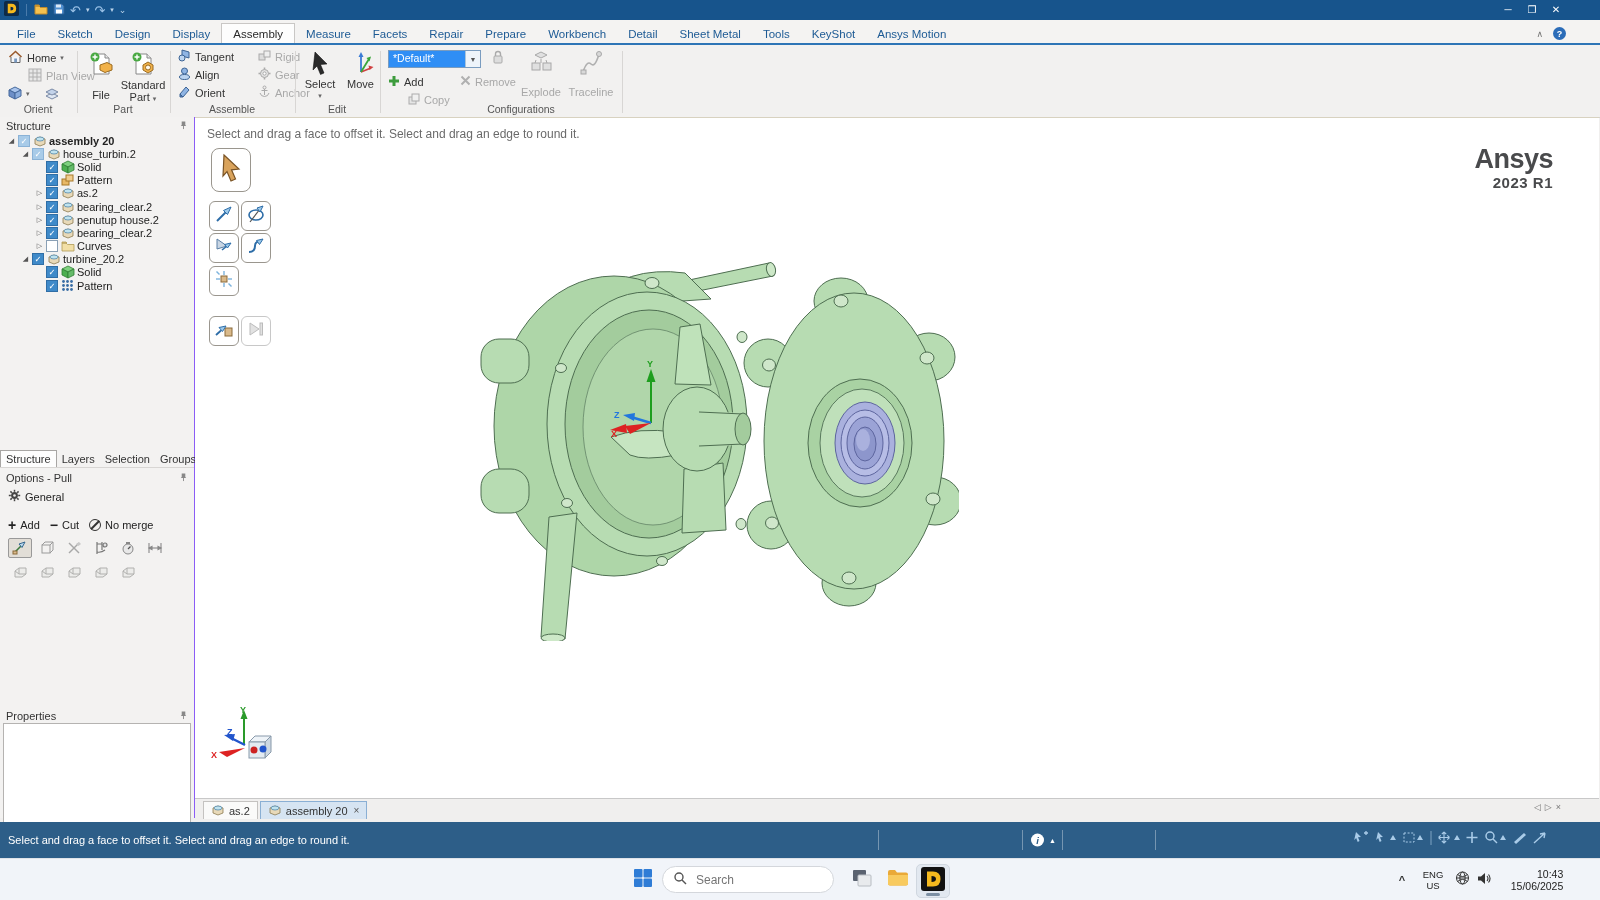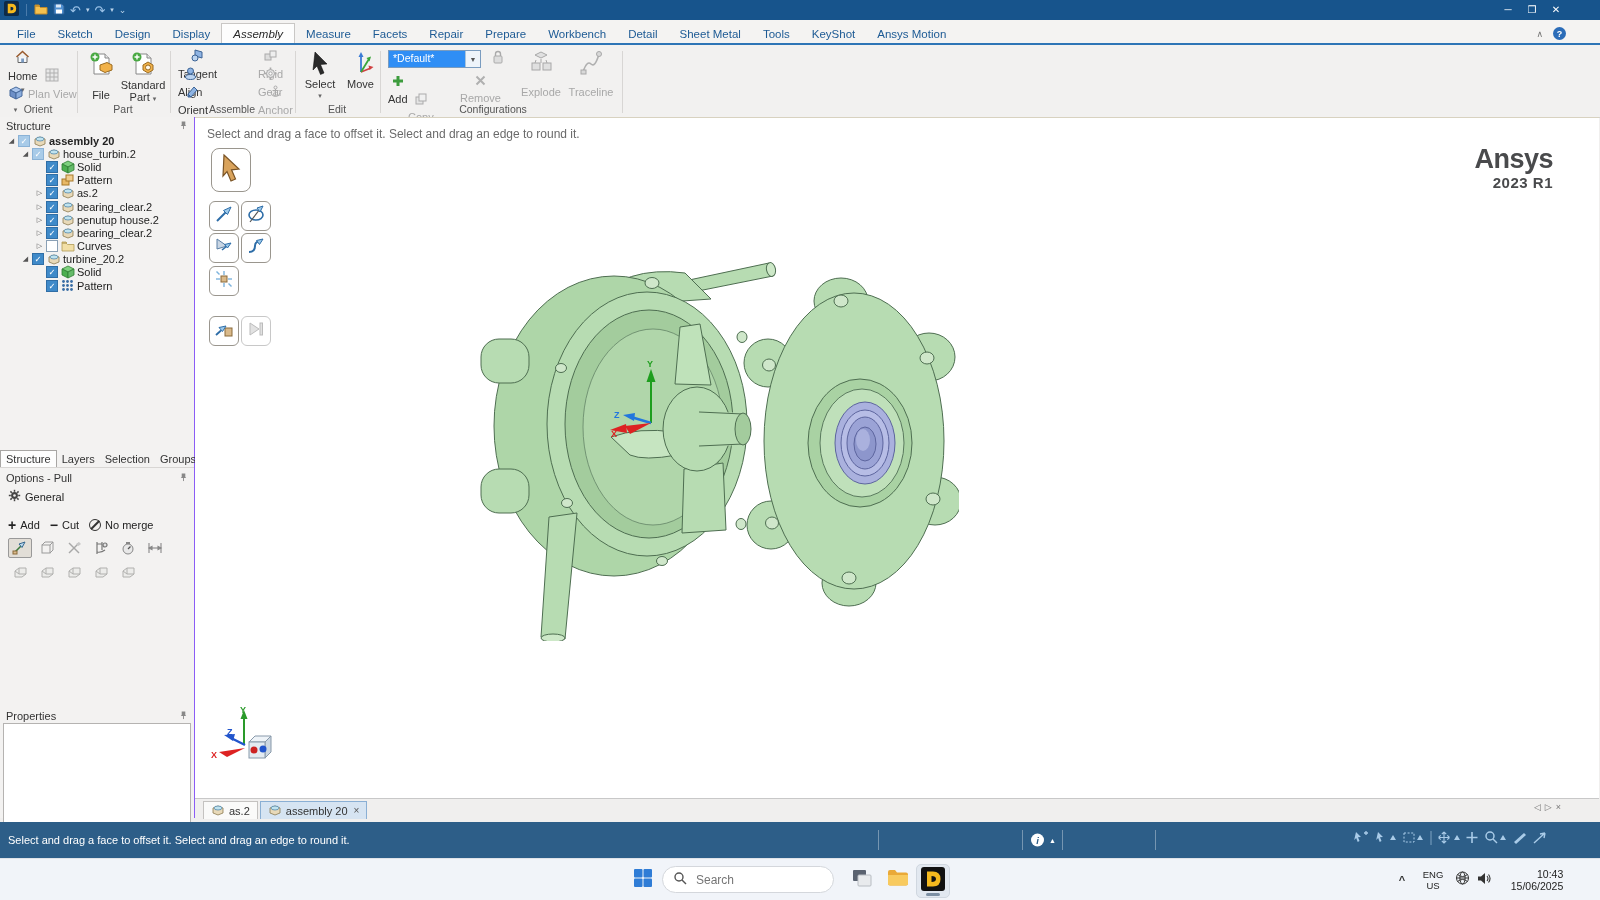--- a/index.html
+++ b/index.html
@@ -9,29 +9,29 @@
   .titlebar{position:absolute;left:0;top:0;width:1600px;height:20px;background:#17548c;display:flex;align-items:center;color:#fff;}
   .qat{display:flex;align-items:center;gap:5px;padding-left:4px;z-index:2;}
   .qat .sep{width:1px;height:12px;background:#4a7bab;margin:0 2px;}
   .qat .dd{font-size:7px;color:#bcd4ea;}
   .win-title{position:absolute;left:0;right:0;text-align:center;font-size:11px;color:#fff;}
   .winbtns{position:absolute;right:32px;top:0;display:flex;}
   .winbtn{width:24px;height:19px;display:flex;align-items:center;justify-content:center;font-size:10px;color:#fff;cursor:default;}
   
   .menubar{position:absolute;left:0;top:20px;width:1600px;height:23px;background:#f4f3f2;border-bottom:2px solid #2e75b6;display:flex;align-items:flex-end;}
   .mtab{font-size:11.5px;color:#1d5a94;padding:4px 11px 3px;cursor:default;}
-  .mtab.active{background:#fdfdfd;border:1px solid #c9c7c5;border-bottom:none;color:#2a2a2a;font-style:italic;}
+  .mtab.active{background:#fdfdfd;border:1px solid #c9c7c5;border-bottom:none;color:#2a2a2a;}
   .menu-right{position:absolute;right:34px;bottom:3px;display:flex;align-items:center;gap:10px;}
   .help-dot{width:13px;height:13px;border-radius:50%;background:#2b6cb8;color:#fff;font-size:9px;font-weight:bold;display:flex;align-items:center;justify-content:center;}
   .rib-collapse{color:#777;font-size:9px;}
   
   .ribbon{position:absolute;left:0;top:45px;width:1600px;height:72px;background:#f2f1f0;border-bottom:1px solid #d4d2d0;}
   .rgroup-label{position:absolute;bottom:2px;font-size:10.5px;color:#555;text-align:center;}
   .rsep{position:absolute;top:6px;bottom:4px;width:1px;background:#d8d6d4;}
-  .rrow{position:absolute;display:flex;align-items:center;gap:4px;font-size:11px;color:#333;white-space:nowrap;flex-direction:column;}
+  .rrow{position:absolute;display:flex;align-items:center;gap:4px;font-size:11px;color:#333;white-space:nowrap;}
   .rrow.gray{color:#a8a8a8;padding-left:20px;}
   .bigbtn{position:absolute;display:flex;flex-direction:column;align-items:center;font-size:11px;color:#333;text-align:center;line-height:12px;}
   .bigbtn.gray{color:#a8a8a8;}
   .dd8{font-size:7px;color:#666;}
   .combo{position:absolute;display:flex;height:16px;border:1px solid #7a9cbf;background:#fff;}
   .combo .val{background:#2f8ef5;color:#fff;font-size:10.5px;padding:1px 4px;min-width:68px;}
   .combo .btn{width:14px;border-left:1px solid #aac4da;display:flex;align-items:center;justify-content:center;font-size:7px;color:#555;background:#eef4fa;}
   
   .leftpanel{position:absolute;left:0;top:117px;width:194px;height:701px;background:#f3f2f1;border-right:3px solid #8b5cf6;}
   .phead{display:flex;align-items:center;justify-content:space-between;font-size:11px;color:#333;padding:3px 6px 2px;}
@@ -326,21 +326,21 @@
       <span style="margin-top:8px;">Explode</span>
     </div>
     <div class="bigbtn gray" style="left:566px;top:5px;width:50px;">
       <span><svg width="24" height="26" viewBox="0 0 24 26">
             <path d="M4,22 Q8,10 12,14 T20,4" fill="none" stroke="#b0b0b0" stroke-width="1.6"></path>
             <circle cx="20" cy="4" r="2.5" fill="#d8d8d8" stroke="#a8a8a8"></circle>
             <rect x="2" y="20" width="5" height="4" fill="#d8d8d8" stroke="#a8a8a8"></rect>
           </svg></span>
       <span style="margin-top:8px;">Traceline</span>
     </div>
-    <div class="rgroup-label" style="left:374px;width:238px;">Configurations</div>
+    <div class="rgroup-label" style="left:402px;width:238px;">Configurations</div>
     <div class="rsep" style="left:622px;"></div>
   </div>
 
   <div class="leftpanel">
     <div class="phead">
       <span>Structure</span>
       <span><svg width="9" height="10" viewBox="0 0 10 10">
             <path d="M3,1 h4 v4 l1,1 h-6 l1,-1 z" fill="#888"></path>
             <line x1="5" y1="6" x2="5" y2="9.5" stroke="#888"></line>
           </svg></span>

